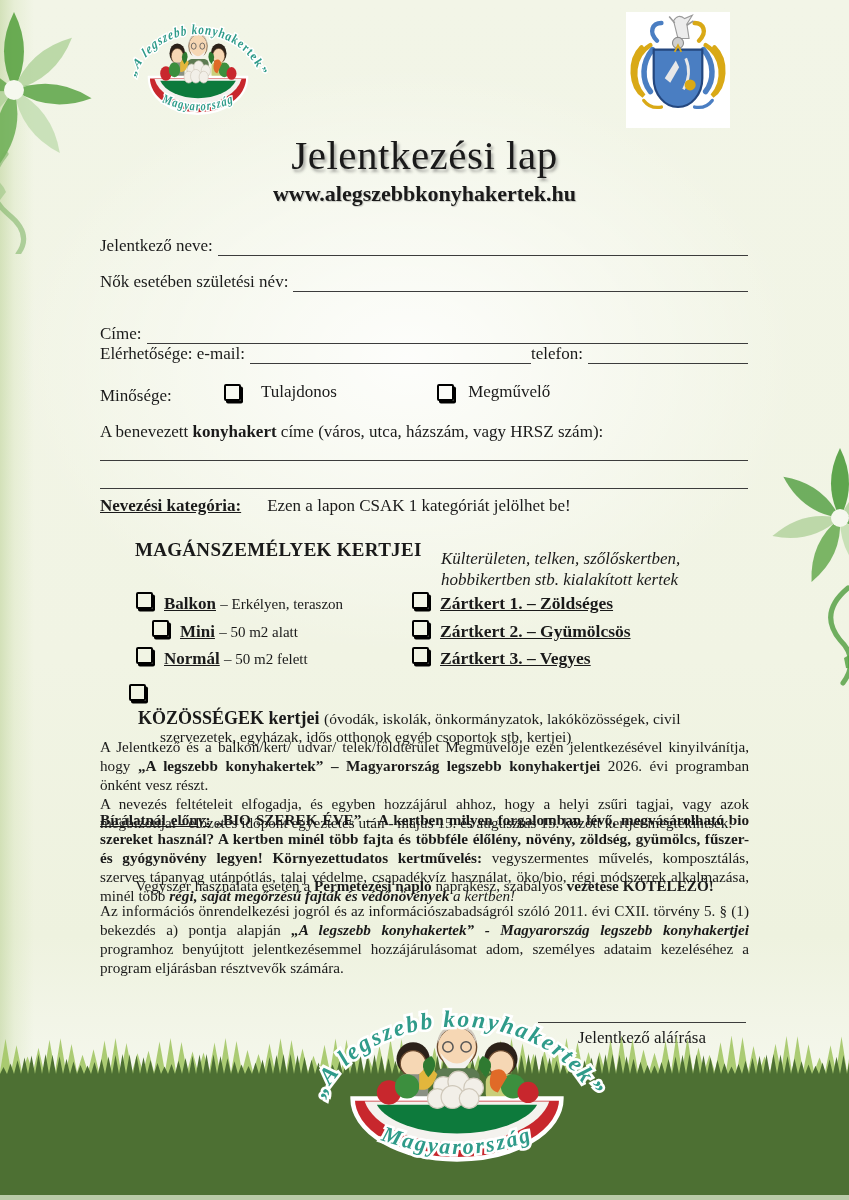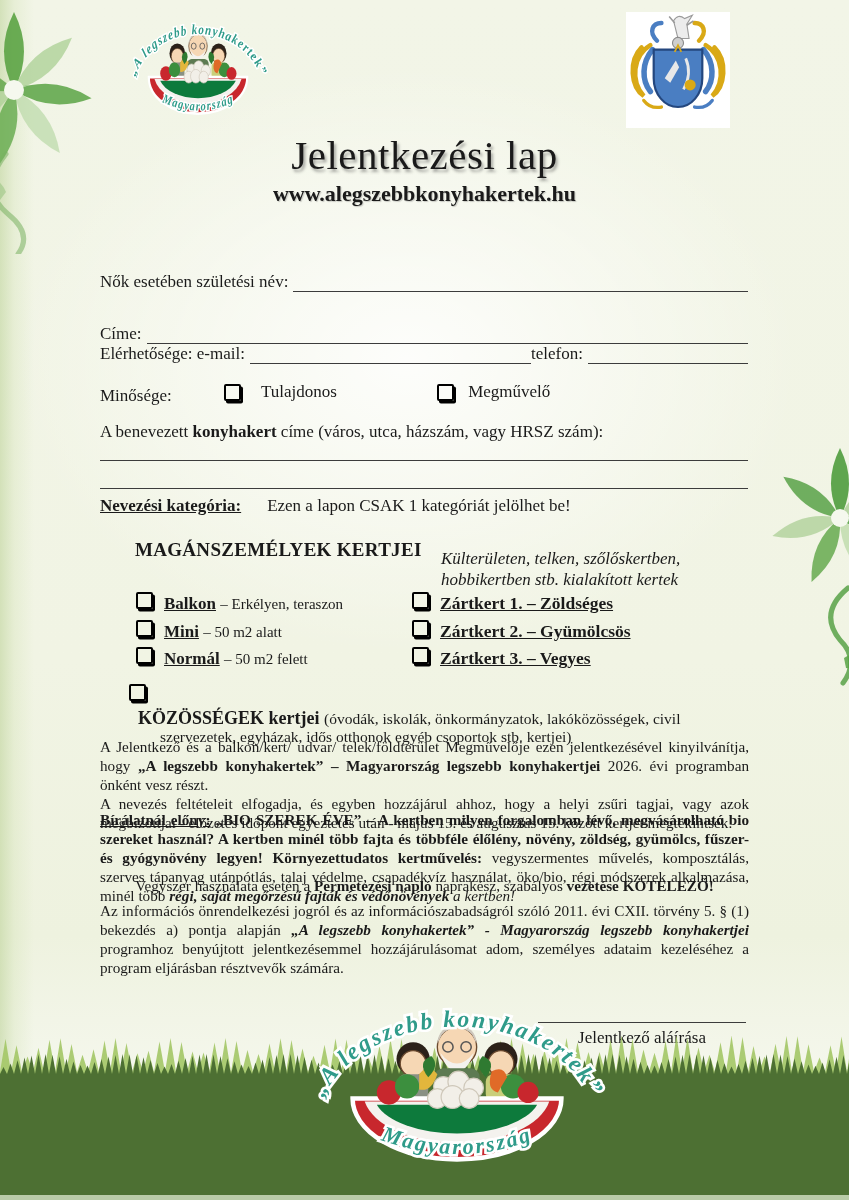--- a/index.html
+++ b/index.html
@@ -171,20 +171,24 @@
     <path d="M23,34 h44 v26 a22,26 0 0 1 -22,26 a22,26 0 0 1 -22,-26 Z" fill="#4a7ec2" stroke="#24477e" stroke-width="2"></path>
     <path d="M33,60 l10,-16 l3,6 l-8,14 Z" fill="#e8e8e8"></path>
     <path d="M52,42 q6,14 -2,28" fill="none" stroke="#e8e8e8" stroke-width="2.5"></path>
     <circle cx="56" cy="66" r="5" fill="#d9a916"></circle>
     <path d="M42,36 l3,-6 l3,6" fill="none" stroke="#d9a916" stroke-width="1.6"></path>
   </svg>
 
   <div class="abs title">Jelentkezési lap</div>
   <div class="abs website">www.alegszebbkonyhakertek.hu</div>
 
+  <div class="abs frow" style="top:236px;">
+    <span class="lbl">Jelentkező neve:</span>
+    <span class="uline"></span>
+  </div>
   <div class="abs frow" style="top:272px;">
     <span class="lbl">Nők esetében születési név:</span>
     <span class="uline"></span>
   </div>
   <div class="abs frow" style="top:324px;">
     <span class="lbl">Címe:</span>
     <span class="uline"></span>
   </div>
   <div class="abs frow" style="top:344px;">
     <span class="lbl">Elérhetősége: e-mail:</span>
@@ -217,21 +221,21 @@
   <div class="abs subhead" style="left:441px; top:548px;">
     <div>Külterületen, telken, szőlőskertben,</div>
     <div>hobbikertben stb. kialakított kertek</div>
   </div>
 
   <div class="abs opt-row" style="left:136px; top:592px;">
     <span class="cb"></span>
     <span><span class="opt-name">Balkon</span>
     <span class="opt-desc">– Erkélyen, teraszon</span></span>
   </div>
-  <div class="abs opt-row" style="left:136px; top:620px;">
+  <div class="abs opt-row" style="left:152px; top:620px;">
     <span class="cb"></span>
     <span><span class="opt-name">Mini</span>
     <span class="opt-desc">– 50 m2 alatt</span></span>
   </div>
   <div class="abs opt-row" style="left:136px; top:647px;">
     <span class="cb"></span>
     <span><span class="opt-name">Normál</span>
     <span class="opt-desc">– 50 m2 felett</span></span>
   </div>
 

